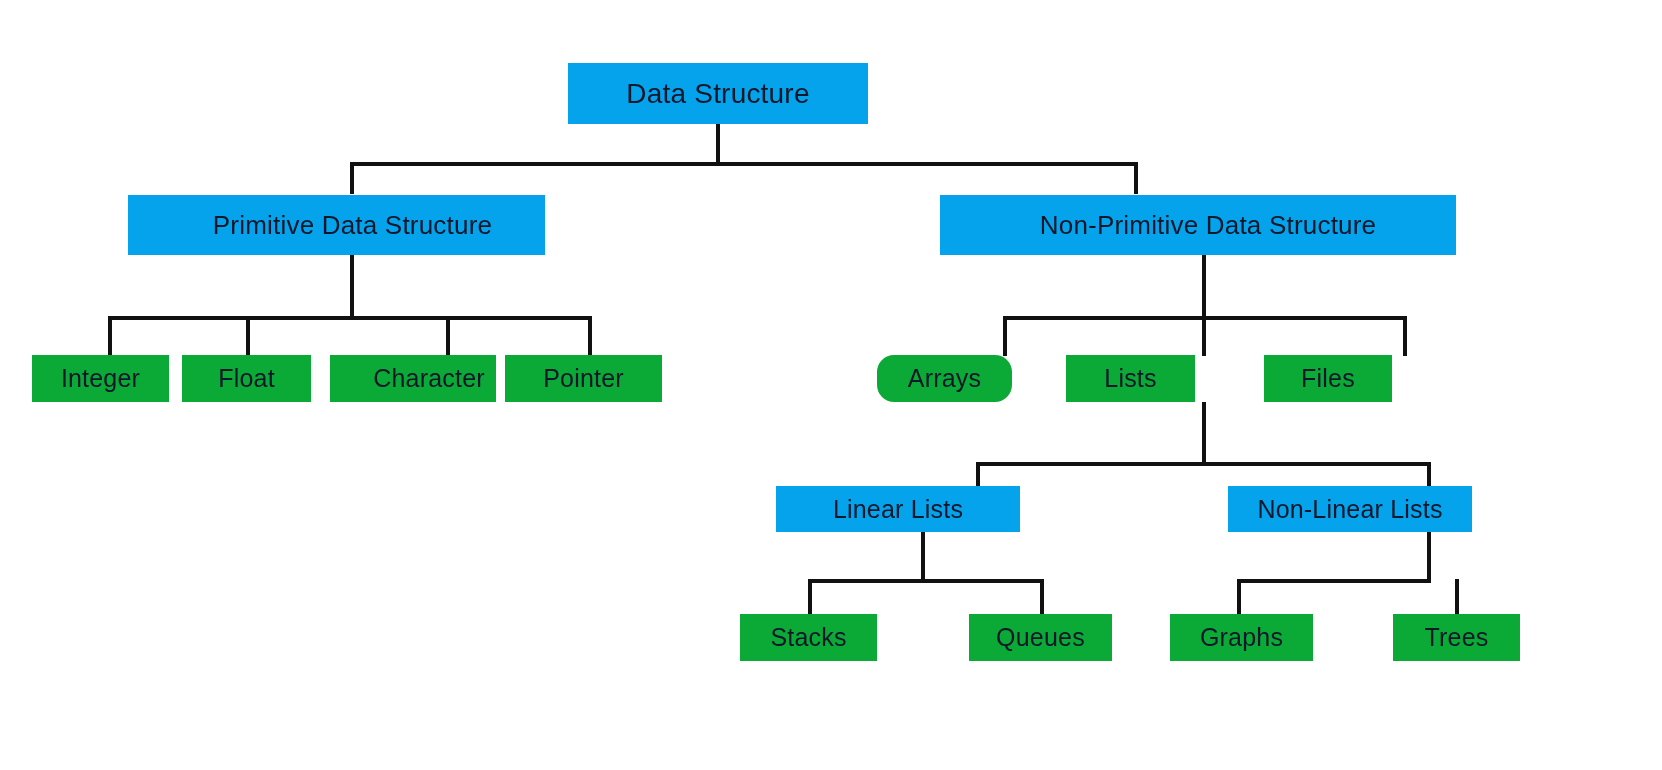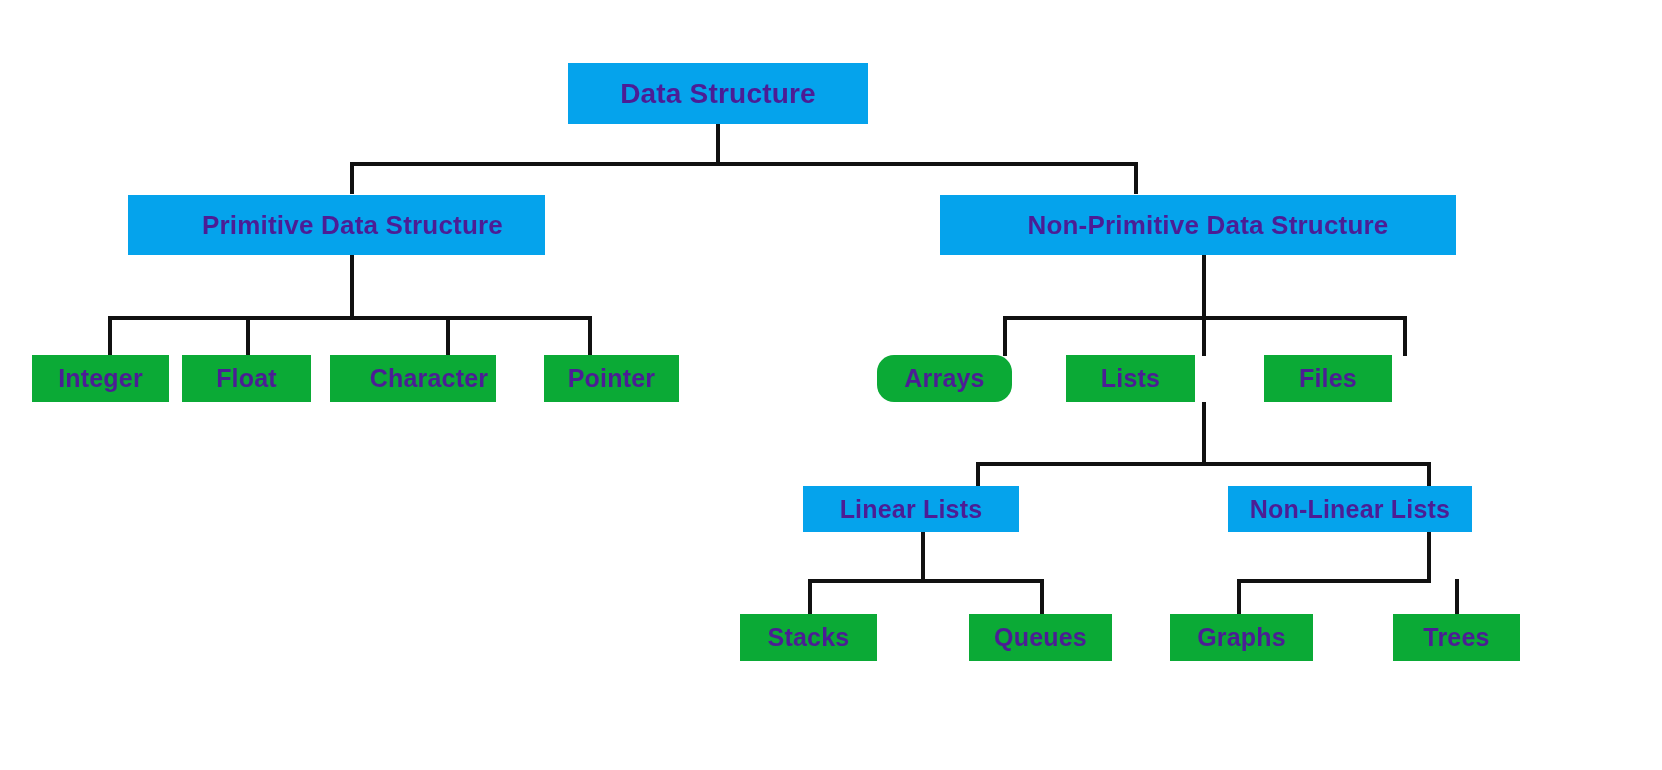--- a/index.html
+++ b/index.html
@@ -15,22 +15,22 @@
     width: 1662px;
     height: 770px;
     background: #ffffff;
     overflow: hidden;
   }
   .node {
     position: absolute;
     display: flex;
     align-items: center;
     justify-content: center;
-    color: #4c1d95;
-    font-weight: bold;
+    color: #0f172a;
+    font-weight: normal;
     letter-spacing: 0.2px;
     white-space: nowrap;
     box-sizing: border-box;
     line-height: 1;
   }
   .node.blue { background: #05A3EC; }
   .node.green { background: #0BAA36; }
 
   
   .edge {
@@ -86,29 +86,29 @@
   <div class="node blue" style="left:128px; top:195px; width:417px; height:60px; font-size:26px;padding-left:32px;">Primitive Data Structure</div>
 
   <div class="node blue" style="left:940px; top:195px; width:516px; height:60px; font-size:26px;padding-left:20px;">Non-Primitive Data Structure</div>
 
   <div class="node green" style="left:32px; top:355px; width:137px; height:47px; font-size:25px;">Integer</div>
 
   <div class="node green" style="left:182px; top:355px; width:129px; height:47px; font-size:25px;">Float</div>
 
   <div class="node green" style="left:330px; top:355px; width:166px; height:47px; font-size:25px;padding-left:32px;">Character</div>
 
-  <div class="node green" style="left:544px; top:355px; width:135px; height:47px; font-size:25px;">Pointer</div>
+  <div class="node green" style="left:505px; top:355px; width:157px; height:47px; font-size:25px;">Pointer</div>
 
   <div class="node green" style="left:877px; top:355px; width:135px; height:47px; font-size:25px;border-radius:17px;">Arrays</div>
 
   <div class="node green" style="left:1066px; top:355px; width:129px; height:47px; font-size:25px;">Lists</div>
 
   <div class="node green" style="left:1264px; top:355px; width:128px; height:47px; font-size:25px;">Files</div>
 
-  <div class="node blue" style="left:803px; top:486px; width:216px; height:46px; font-size:25px;">Linear Lists</div>
+  <div class="node blue" style="left:776px; top:486px; width:244px; height:46px; font-size:25px;">Linear Lists</div>
 
   <div class="node blue" style="left:1228px; top:486px; width:244px; height:46px; font-size:25px;">Non-Linear Lists</div>
 
   <div class="node green" style="left:740px; top:614px; width:137px; height:47px; font-size:25px;">Stacks</div>
 
   <div class="node green" style="left:969px; top:614px; width:143px; height:47px; font-size:25px;">Queues</div>
 
   <div class="node green" style="left:1170px; top:614px; width:143px; height:47px; font-size:25px;">Graphs</div>
 
   <div class="node green" style="left:1393px; top:614px; width:127px; height:47px; font-size:25px;">Trees</div>

